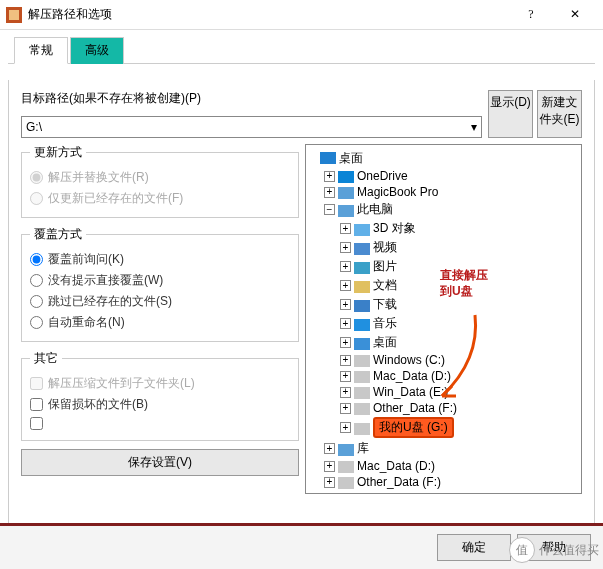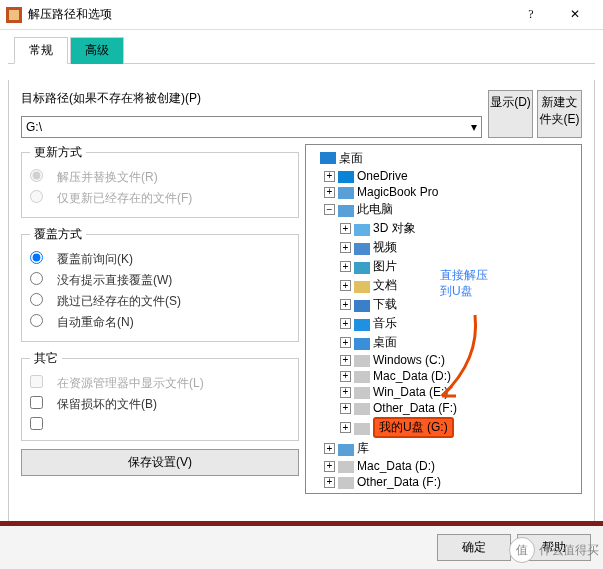--- a/index.html
+++ b/index.html
@@ -15,31 +15,31 @@
 .content{padding:10px 12px 0;border:1px solid #ccc;margin:0 8px 6px;border-top:none;min-height:460px}
 .row{display:flex;gap:6px;margin-bottom:6px}
 .col-left{width:278px}
 .col-right{flex:1}
 .label{margin-bottom:9px}
 .pathbox{width:100%;height:22px;border:1px solid #888;padding:0 4px;display:flex;align-items:center;justify-content:space-between}
 .btn{border:1px solid #999;background:#e8e8e8;padding:3px 0;text-align:center;cursor:pointer}
 .btn.wide{width:90px}
 fieldset{border:1px solid #ccc;padding:6px 8px 8px;margin-bottom:8px}
 fieldset legend{padding:0 4px}
-.opt{display:flex;align-items:flex-start;gap:14px;padding:2px 0;color:#333}
+.opt{display:flex;align-items:center;gap:5px;padding:2px 0;color:#333}
 .opt.disabled{color:#aaa}
 .opt input[type=radio],.opt input[type=checkbox]{margin:0}
 .tree{border:1px solid #888;height:350px;overflow:auto;padding:4px 2px;font-size:12px;position:relative}
 .tree-item{display:flex;align-items:center;gap:3px;padding:1px 12px;white-space:nowrap}
 .expander{width:11px;height:11px;border:1px solid #888;display:inline-flex;align-items:center;justify-content:center;font-size:10px;line-height:1;cursor:pointer;background:#fff}
 .tree-icon{width:16px;height:14px}
 .tree-item.selected span.txt{background:#ff5a1f;border:2px solid #d63c00;color:#000000;padding:0 4px;border-radius:3px}
-.btnbar{display:flex;justify-content:flex-end;gap:6px;padding:8px 12px;border-top:5px solid #7f1d1d;background:#f4f4f4;position:absolute;bottom:0;left:0;right:0}
+.btnbar{display:flex;justify-content:flex-end;gap:6px;padding:8px 12px;border-top:3px solid #7f1d1d;background:#f4f4f4;position:absolute;bottom:0;left:0;right:0}
 .btnbar .btn{width:74px;padding:4px 0}
-.annotation{position:absolute;left:440px;top:268px;color:#3b82f6;font-size:20px;font-weight:400;line-height:1.3;pointer-events:none;z-index:5}
+.annotation{position:absolute;left:440px;top:268px;color:#b91c1c;font-size:20px;font-weight:700;line-height:1.3;pointer-events:none;z-index:5}
 .arrow{position:absolute;left:430px;top:310px;z-index:5;pointer-events:none}
 .savebtn{width:100%;border:1px solid #999;background:#e8e8e8;padding:4px 0;text-align:center;cursor:pointer;margin-top:2px}
 .watermark{position:absolute;right:4px;bottom:6px;display:flex;align-items:center;gap:4px;color:#888;font-size:12px;z-index:10}
 .watermark .circ{width:26px;height:26px;border-radius:50%;border:1px solid #bbb;display:flex;align-items:center;justify-content:center;font-size:12px;color:#888;background:#fff}
 </style>
 </head>
 <body>
 
 <div class="titlebar">
   <svg class="icon" viewBox="0 0 16 16">
@@ -102,21 +102,21 @@
         <label class="opt">
             <input type="radio" name="ov" style="">
             <span>自动重命名(N)</span>
           </label>
       </fieldset>
 
       <fieldset>
         <legend>其它</legend>
         <label class="opt disabled">
             <input type="checkbox" disabled="" style="">
-            <span>在资源管理器中显示文件(L)</span>
+            <span>解压压缩文件到子文件夹(L)</span>
           </label>
         <label class="opt">
             <input type="checkbox" style="">
             <span>保留损坏的文件(B)</span>
           </label>
         <label class="opt">
             <input type="checkbox" style="">
           </label>
       </fieldset>
 

